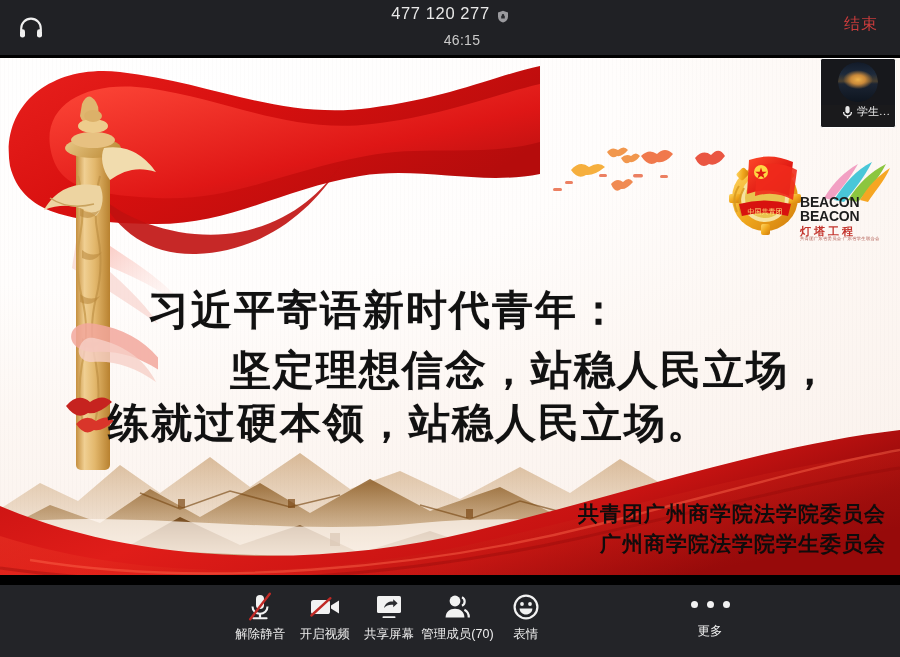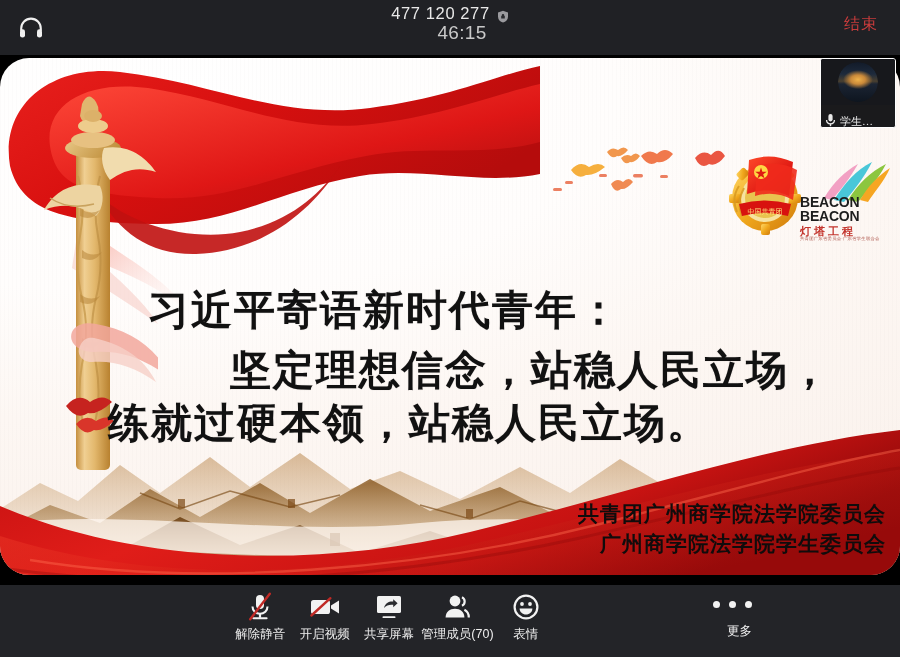--- a/index.html
+++ b/index.html
@@ -24,40 +24,39 @@
   .meeting-info{
     position:absolute;left:0;top:3px;width:900px;text-align:center;
     pointer-events:none;
   }
   .meeting-id-row{
     display:inline-flex;align-items:center;gap:7px;
     color:#e8e8e8;font-size:16.5px;letter-spacing:.6px;line-height:20px;
   }
   .shield-ico{display:inline-block;width:12px;height:13px;vertical-align:middle;}
   .meeting-timer{
-    color:#c9c9c9;font-size:19px;line-height:18px;margin-top:1px;letter-spacing:.3px;padding-left:24px;
+    color:#c9c9c9;font-size:14px;line-height:18px;margin-top:8px;letter-spacing:.3px;padding-left:24px;
   }
   .end-btn{
     position:absolute;right:16px;top:11px;
     color:#c73c3c;font-size:16px;line-height:20px;letter-spacing:1px;
     padding:3px 6px;cursor:pointer;
   }
 
   
   .share-stage{
     position:absolute;left:0;top:55px;width:900px;height:528px;background:#000;
     overflow:hidden;
   }
   .poster{
     position:absolute;left:0;top:3px;width:900px;height:517px;
     overflow:hidden;
     background:
       radial-gradient(120% 90% at 18% 8%, #ffffff 0%, #fffdfc 42%, #fdf7f3 70%, #fbf3ee 100%),
       #ffffff;
-    border-radius: 29px;
   }
   
   .paper-tex{
     position:absolute;inset:0;
     background:repeating-linear-gradient(90deg,rgba(0,0,0,0.012) 0 1px,rgba(0,0,0,0) 1px 4px);
     pointer-events:none;
   }
 
   
   .flag-wrap{position:absolute;left:-20px;top:-12px;width:560px;height:280px;}
@@ -140,21 +139,21 @@
     overflow:hidden;position:relative;
   }
   .sv-avatar-img{
     position:absolute;inset:0;border-radius:50%;
     background:
       radial-gradient(60% 38% at 50% 44%, #f0b24a 0%, #c9893a 30%, rgba(201,137,58,0) 62%),
       linear-gradient(#121a28 0%, #1d2a3c 30%, #4a4030 48%, #1b2433 55%, #0e151f 100%);
   }
   .sv-bar{
     position:absolute;left:0;bottom:0;width:100%;height:22px;
-    background:#1a1a1c;display:flex;align-items:flex-end;gap:4px;padding-left:4px;
+    background:#1a1a1c;display:flex;align-items:flex-start;gap:4px;padding-left:21px;
     box-sizing:border-box;
     font-family:Liberation Serif, serif;
   }
   .sv-name{color:#eaeaea;font-size:11px;line-height:12px;white-space:nowrap;}
 
   
   .toolbar{
     position:absolute;left:0;bottom:0;width:900px;height:72px;
     background:#232428;
   }
@@ -162,21 +161,21 @@
     position:absolute;left:228px;top:5px;width:330px;height:62px;
     display:flex;justify-content:space-between;align-items:flex-start;
   }
   .tb-item{
     width:78px;display:flex;flex-direction:column;align-items:center;gap:3px;cursor:pointer;
   }
   .tb-ico{height:34px;display:flex;align-items:center;justify-content:center;}
   .tb-label{color:#eeeeee;font-size:12.5px;line-height:15px;white-space:nowrap;}
   .tb-more{
     position:absolute;left:668px;top:8px;width:84px;
-    display:flex;flex-direction:column;align-items:flex-end;gap:9px;cursor:pointer;
+    display:flex;flex-direction:column;align-items:center;gap:9px;cursor:pointer;
   }
   .dots{display:flex;gap:9px;align-items:center;height:22px;}
   .dot{width:7px;height:7px;border-radius:50%;background:#f2f2f2;}
 </style>
 </head>
 <body>
 
 <div class="app">
 
   <div class="topbar">

